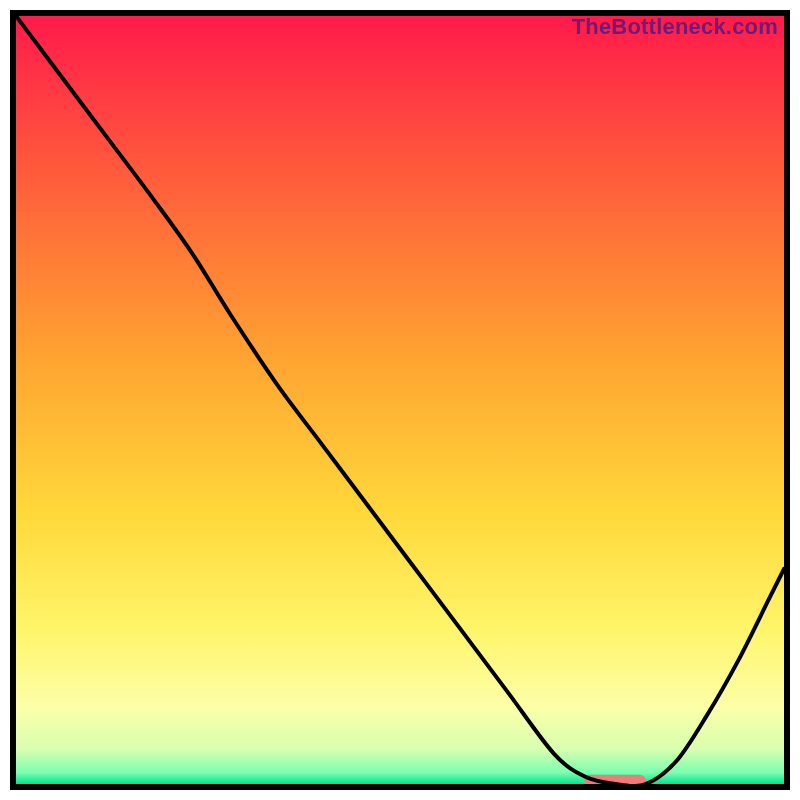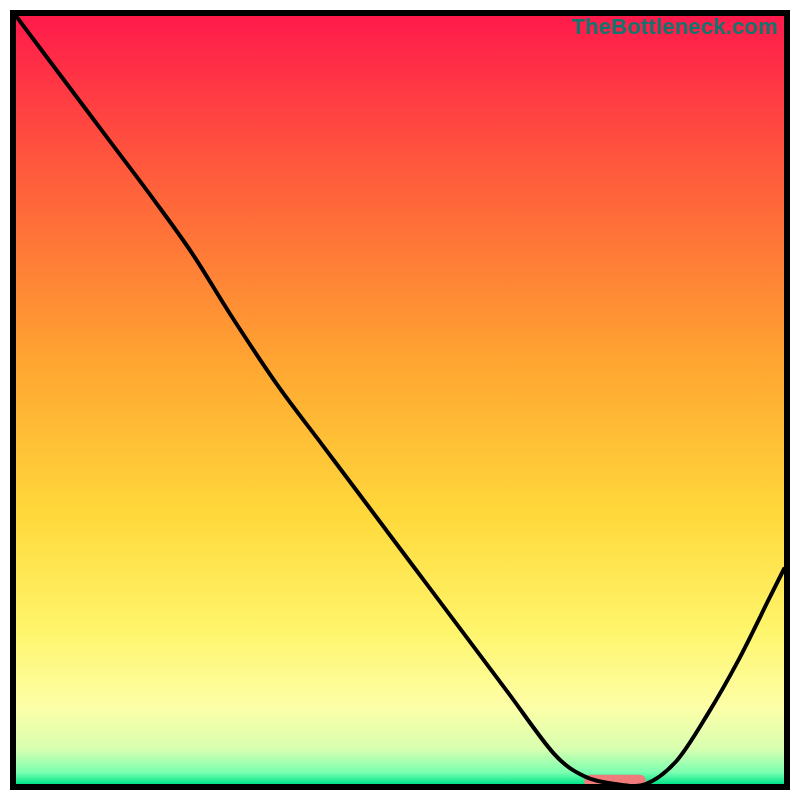--- a/index.html
+++ b/index.html
@@ -30,21 +30,21 @@
     top: 0;
     width: 100%;
     height: 100%;
   }
   .watermark {
     position: absolute;
     top: -2px;
     right: 6px;
     font-size: 22px;
     font-weight: bold;
-    color: #0f766e;
+    color: #701a75;
     letter-spacing: 0.2px;
     user-select: none;
   }
   svg {
     display: block;
   }
 </style>
 </head>
 <body>
 

